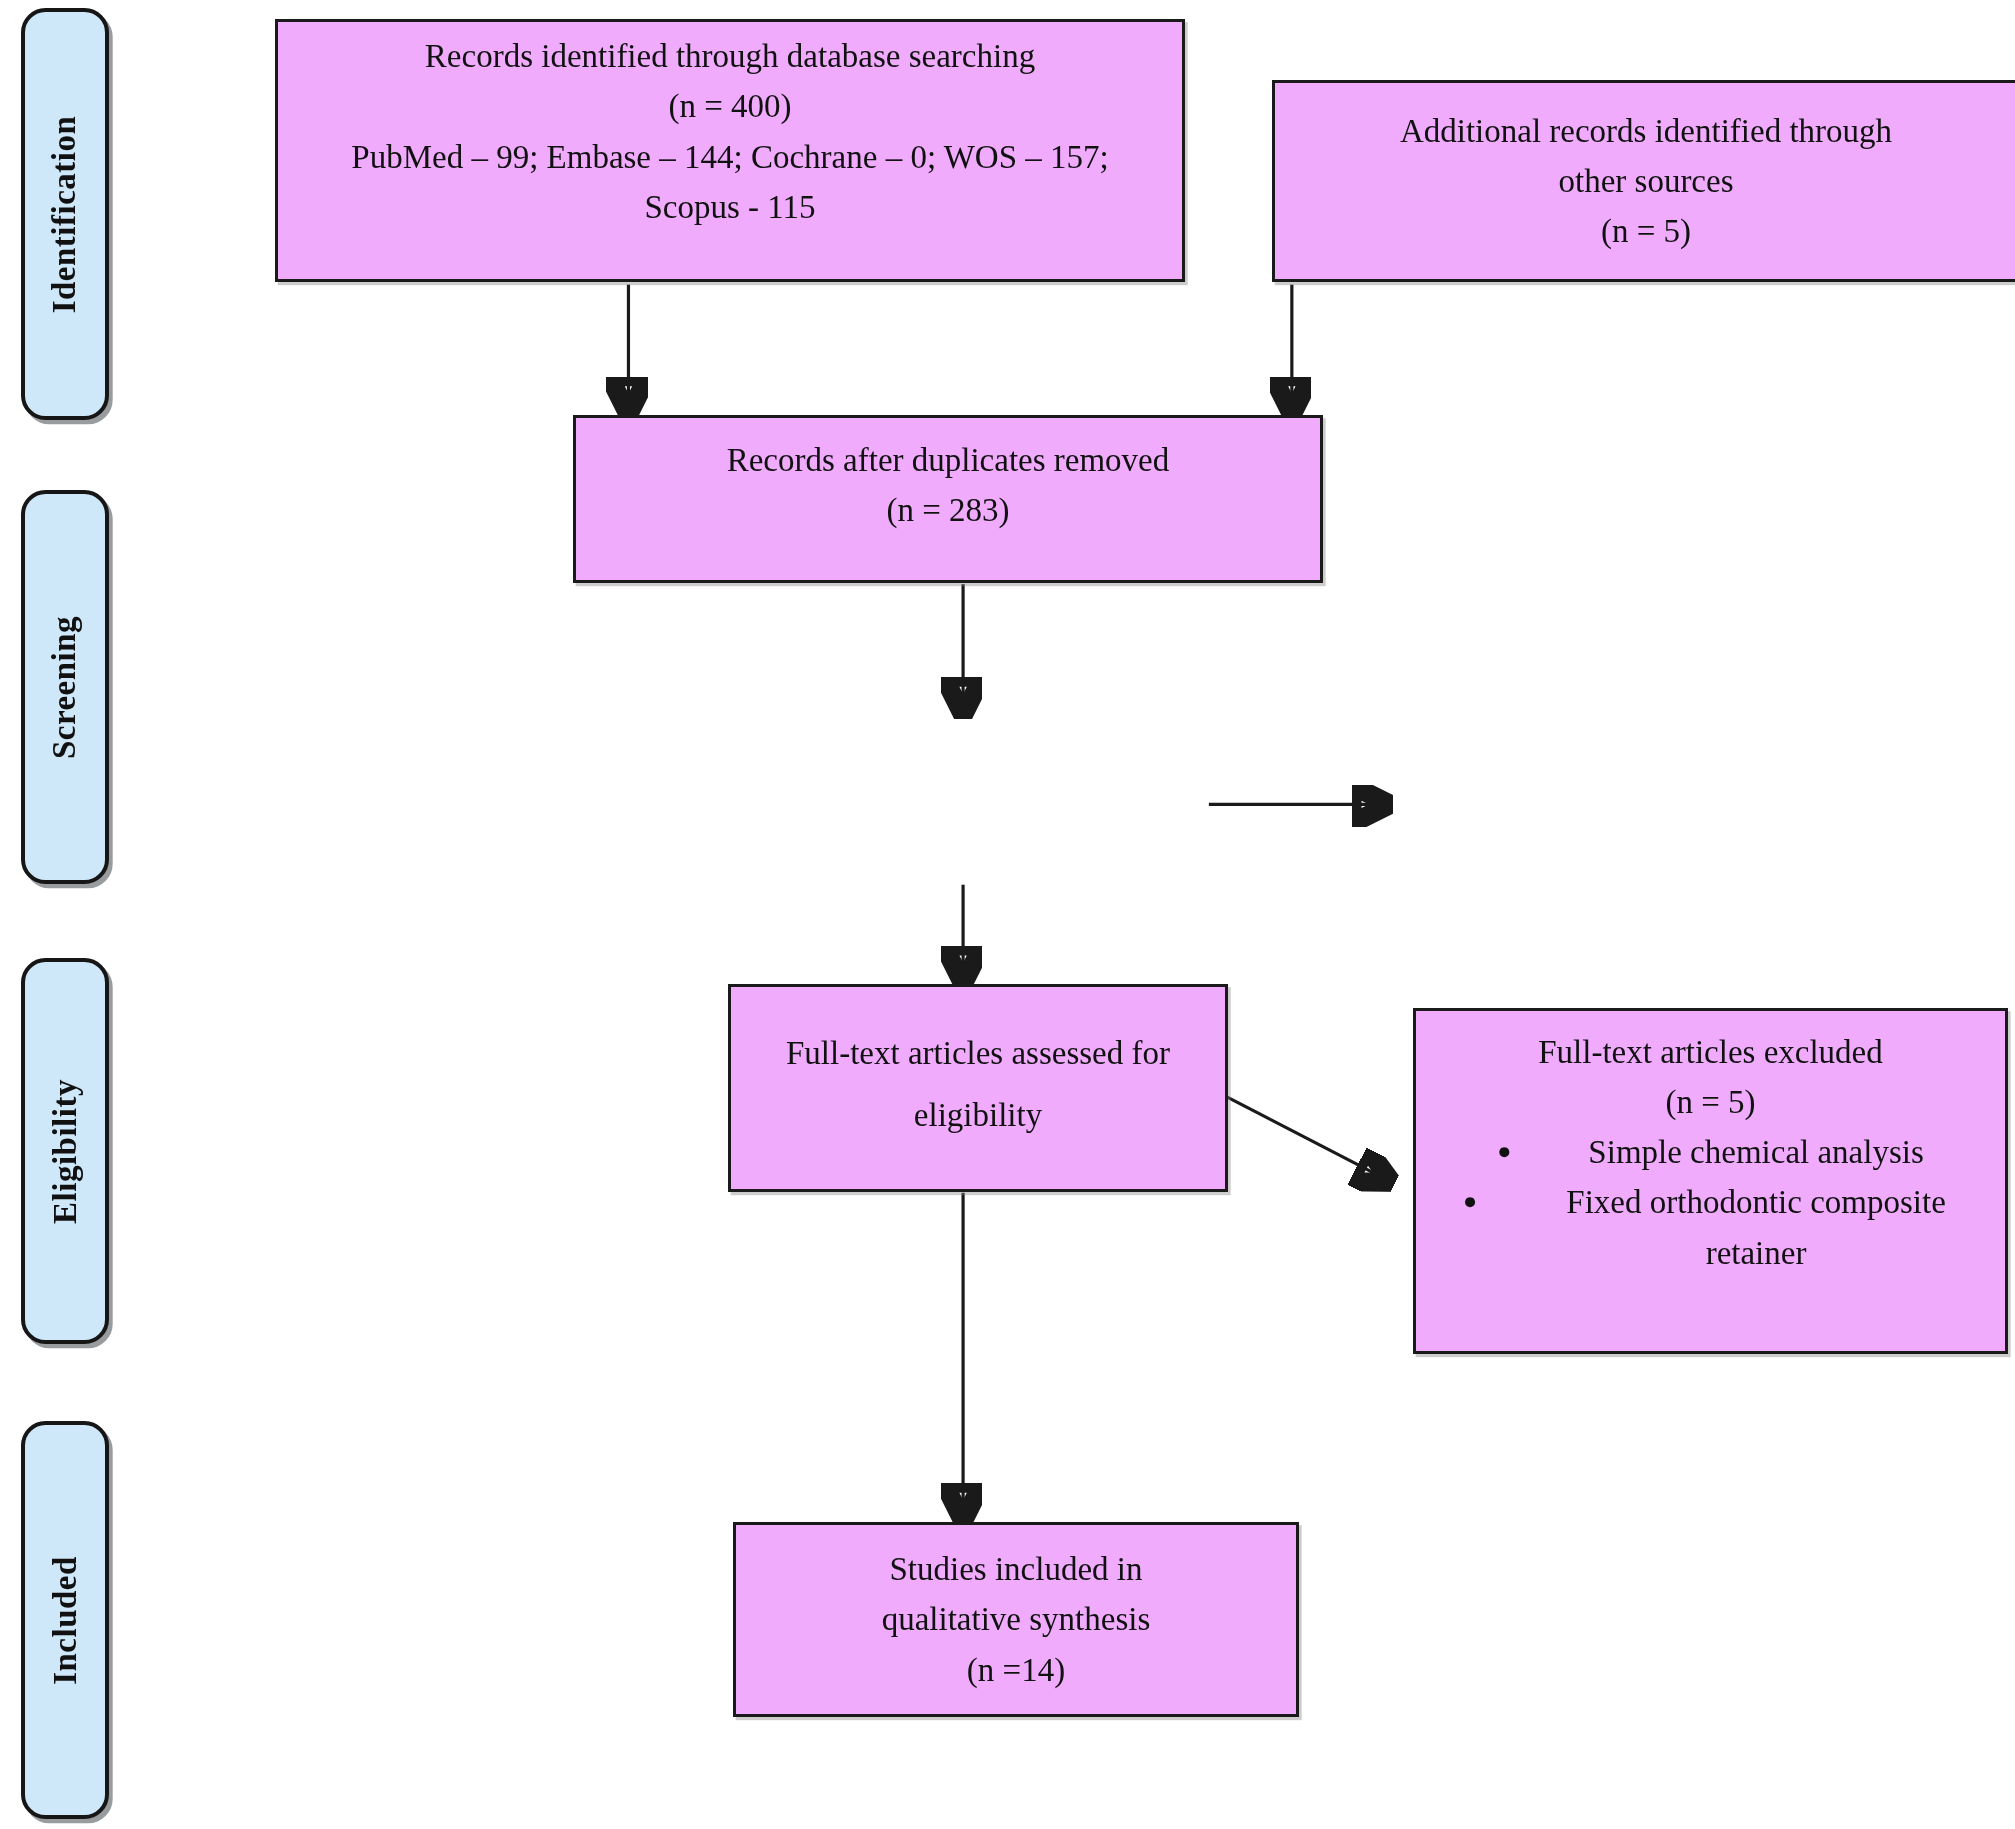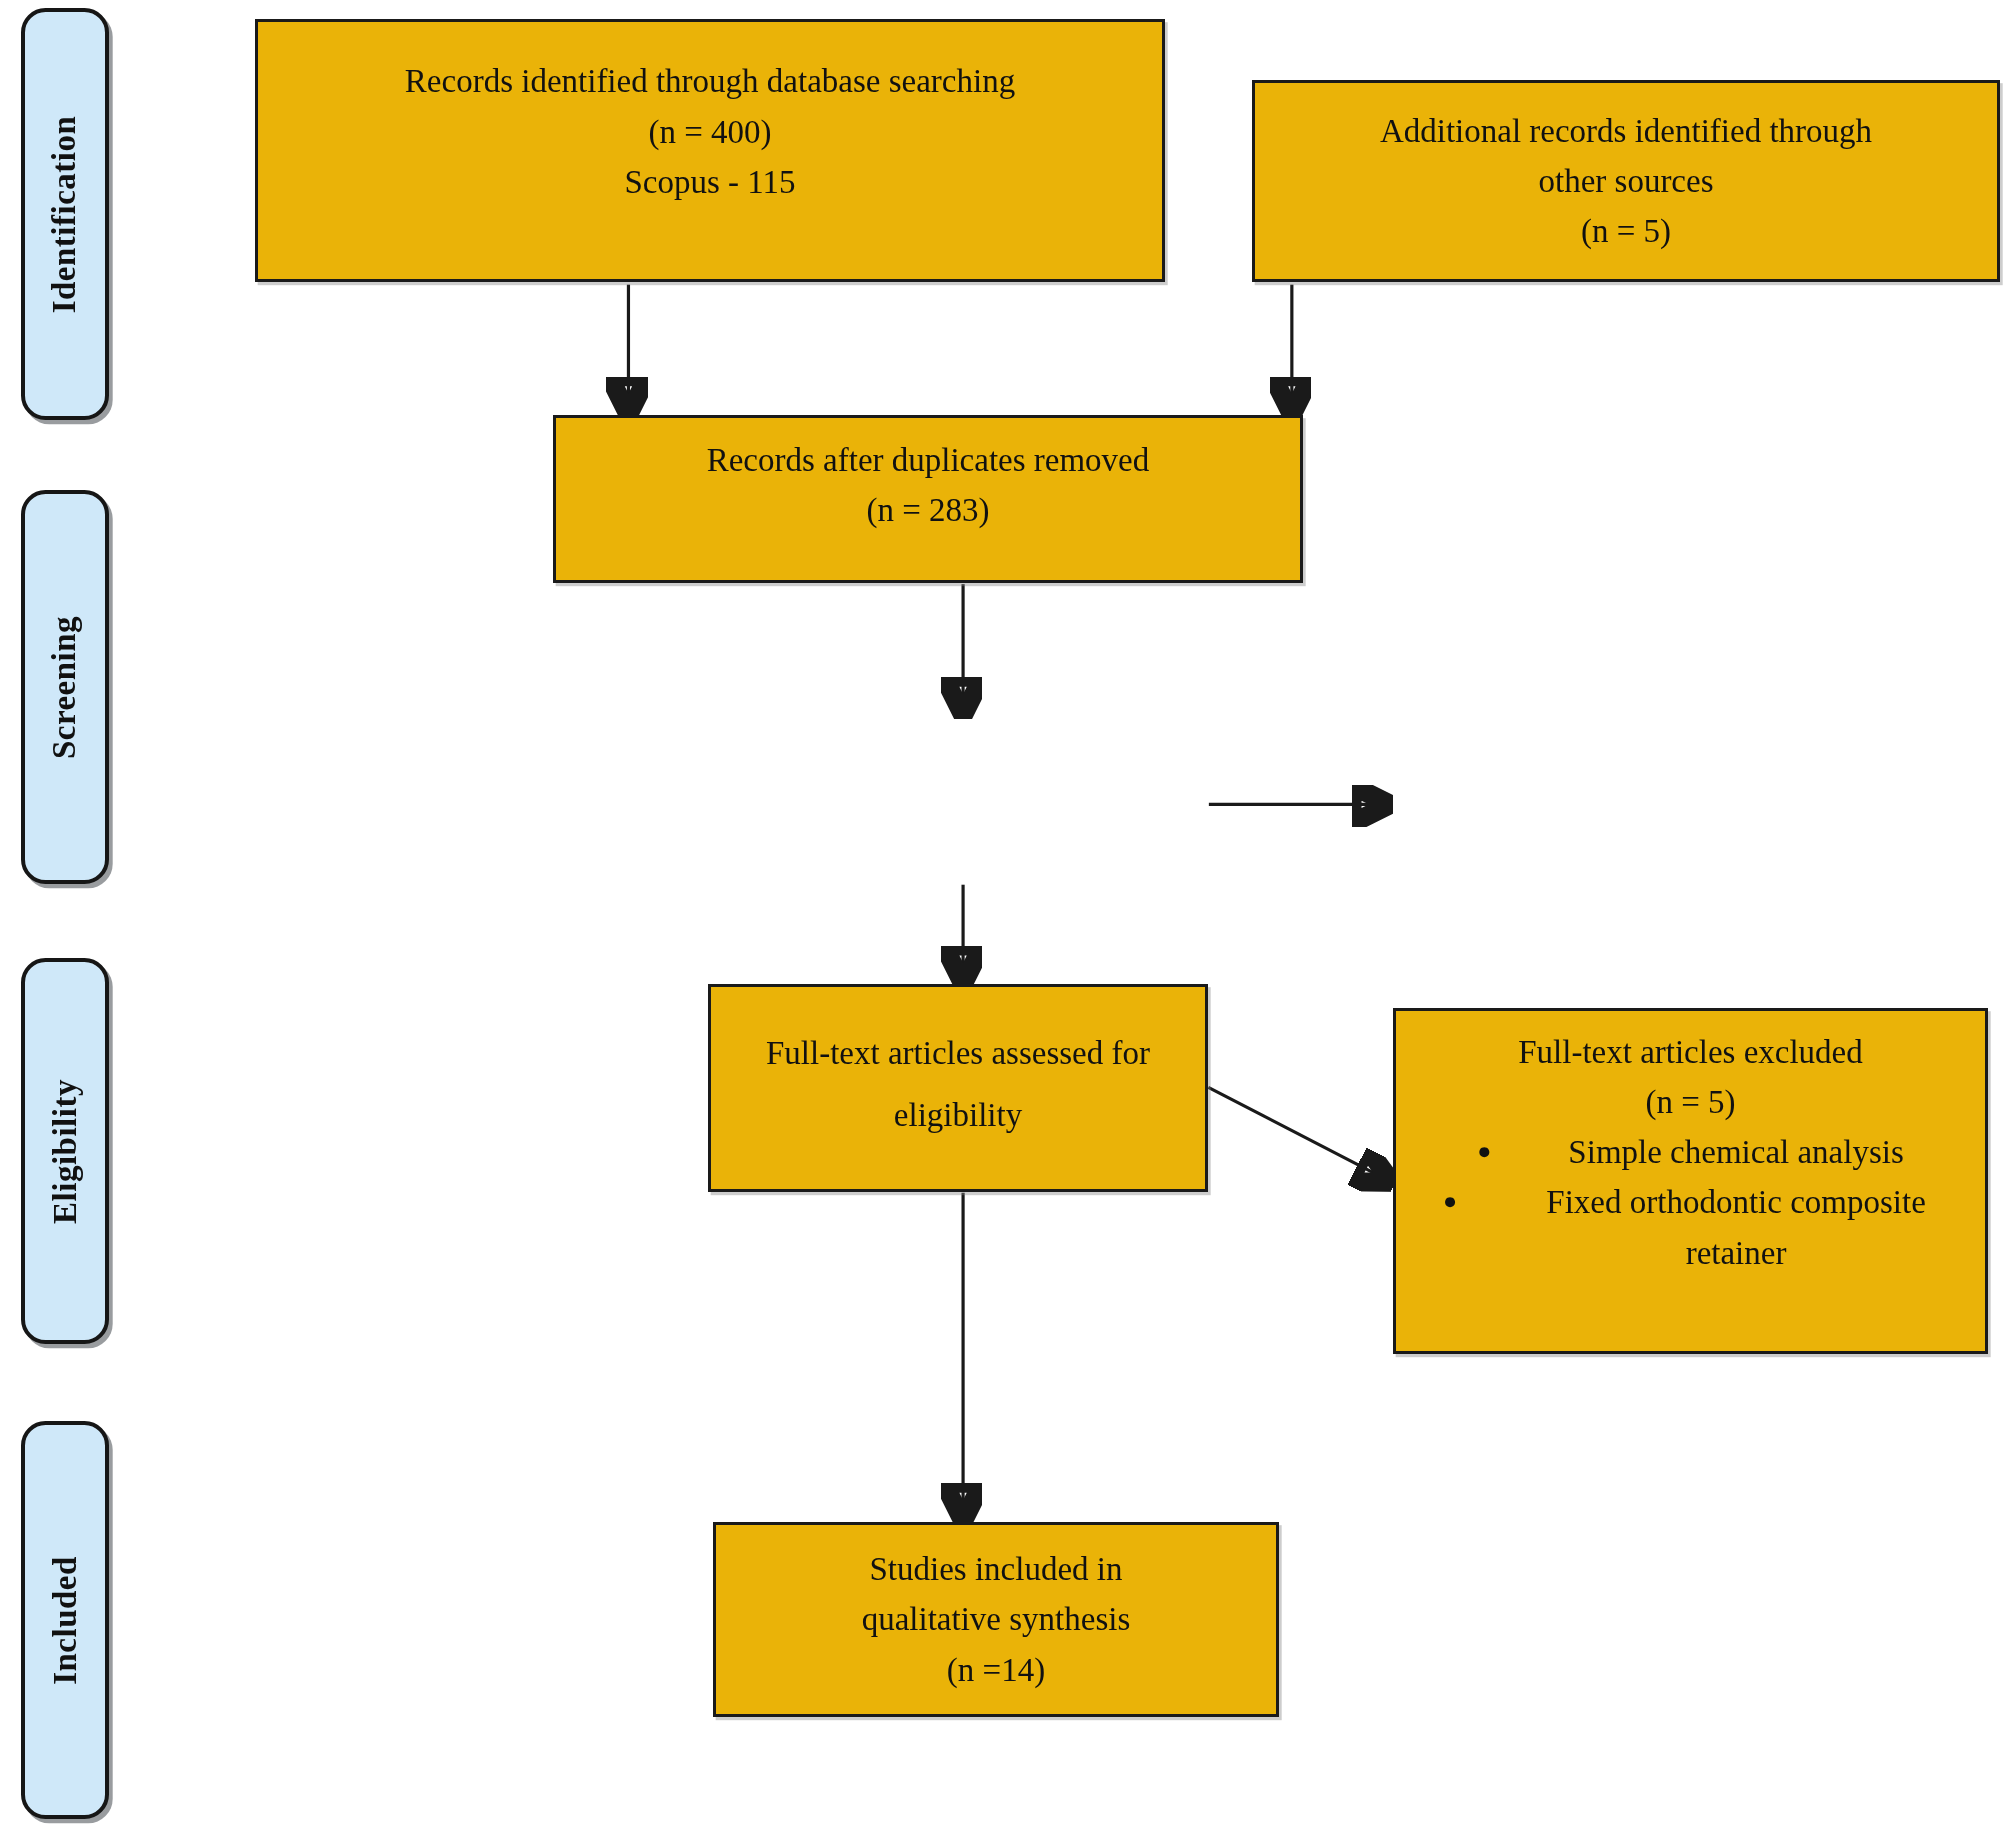--- a/index.html
+++ b/index.html
@@ -28,28 +28,29 @@
     letter-spacing:0.5px;
   }
   #stage-identification{top:8px;height:412px;}
   #stage-screening{top:490px;height:394px;}
   #stage-eligibility{top:958px;height:386px;}
   #stage-included{top:1421px;height:398px;}
 
   
   .fbox{
     position:absolute;
-    background:#eab308;
+    background:#f0abfc;
     border:3.7px solid #1a1a1a;
     box-sizing:border-box;
     display:flex;flex-direction:column;
     align-items:center;justify-content:center;
     text-align:center;
     font-size:33px;line-height:1.52;
     box-shadow:2.7px 3.2px 0 rgba(130,130,130,.4);
+    margin-left:20px;
   }
   .fbox .bl{width:100%;}
   #box-identified{left:255px;top:18.6px;width:910px;height:263px;padding-bottom:37px;}
   #box-additional{left:1252px;top:80px;width:748px;height:202px;}
   #box-duplicates{left:553px;top:415px;width:750px;height:168px;padding-bottom:28px;}
   #box-screened{left:718px;top:716px;width:490px;height:168px;padding-bottom:10.6px;}
   #box-excluded-abstract{left:1390px;top:702px;width:499px;height:208px;padding-bottom:16px;}
   #box-fulltext{left:708px;top:984px;width:500px;height:208px;padding-bottom:8px;gap:12px;}
   #box-fulltext-excluded{left:1393px;top:1008px;width:595px;height:346px;justify-content:flex-start;padding-top:16px;}
   #box-included-studies{left:713px;top:1522px;width:566px;height:195px;}
@@ -95,20 +96,21 @@
     <path d="M1810 1098 V 1327" marker-end="url(#ah)"></path>
     <path d="M2272 1512 H 2595" marker-end="url(#ah)"></path>
     <path d="M1810 1663 V 1832" marker-end="url(#ah)"></path>
     <path d="M2271 2044 L 2600 2214" marker-end="url(#ah)"></path>
     <path d="M1810 2242 V 2842" marker-end="url(#ah)"></path>
   </svg>
 
   <div class="fbox" id="box-identified">
     <div class="bl">Records identified through database searching</div>
     <div class="bl">(n = 400)</div>
+    <div class="bl">PubMed – 99; Embase – 144; Cochrane – 0; WOS – 157;</div>
     <div class="bl">Scopus - 115</div>
   </div>
 
   <div class="fbox" id="box-additional">
     <div class="bl">Additional records identified through</div>
     <div class="bl">other sources</div>
     <div class="bl">(n = 5)</div>
   </div>
 
   <div class="fbox" id="box-duplicates">

